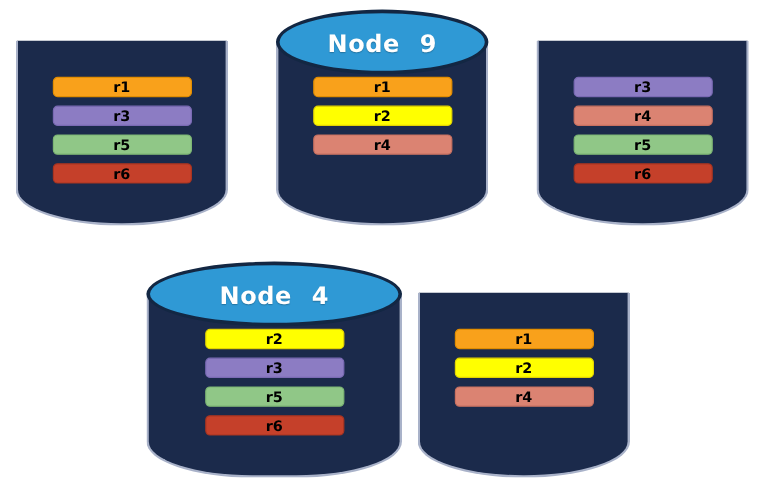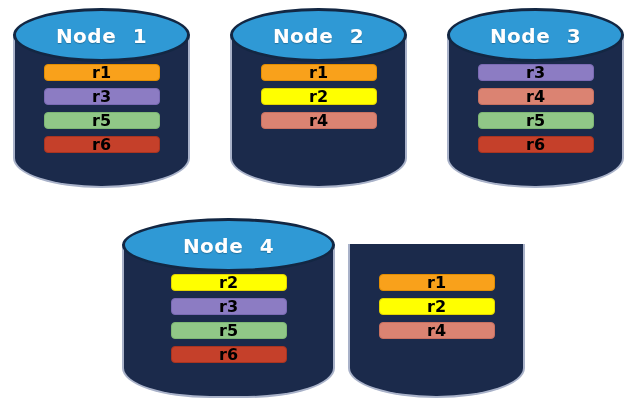--- a/index.html
+++ b/index.html
@@ -69,79 +69,73 @@
     height: 17px;
     margin-bottom: 7px;
     border-radius: 4px;
     border: 1px solid;
     box-sizing: border-box;
     display: flex;
     align-items: center;
     justify-content: center;
   }
   .bar span {
-    font-size: 16px;
+    font-size: 12px;
     font-weight: bold;
     color: #000000;
     line-height: 1;
   }
   .pos-1 { left: 13px;  top: 8px; }
   .pos-2 { left: 230px; top: 8px; }
   .pos-3 { left: 447px; top: 8px; }
   .pos-4 { left: 122px; top: 218px; padding-left: 36px; }
   .pos-5 { left: 348px; top: 218px; }
 </style>
 </head>
 <body>
 
 <div class="canvas">
   <div class="cylinder pos-1">
     <div class="cyl-body"></div>
-    <div class="cyl-top">
-      <span class="node-label">Node 1</span>
-    </div>
     <div class="bars">
         <div class="bar" style="background: rgb(249, 161, 27); border-color: rgb(226, 141, 0);">
           <span>r1</span>
         </div>
         <div class="bar" style="background: rgb(140, 124, 195); border-color: rgb(122, 106, 180);">
           <span>r3</span>
         </div>
         <div class="bar" style="background: rgb(144, 199, 135); border-color: rgb(125, 182, 116);">
           <span>r5</span>
         </div>
         <div class="bar" style="background: rgb(197, 64, 42); border-color: rgb(169, 52, 32);">
           <span>r6</span>
         </div>
       </div>
   </div>
 
   <div class="cylinder pos-2">
     <div class="cyl-body"></div>
     <div class="cyl-top">
-      <span class="node-label">Node 2</span>
+      <span class="node-label">Node 9</span>
     </div>
     <div class="bars">
         <div class="bar" style="background: rgb(249, 161, 27); border-color: rgb(226, 141, 0);">
           <span>r1</span>
         </div>
         <div class="bar" style="background: rgb(255, 255, 0); border-color: rgb(227, 212, 0);">
           <span>r2</span>
         </div>
         <div class="bar" style="background: rgb(219, 131, 114); border-color: rgb(200, 112, 96);">
           <span>r4</span>
         </div>
       </div>
   </div>
 
   <div class="cylinder pos-3">
     <div class="cyl-body"></div>
-    <div class="cyl-top">
-      <span class="node-label">Node 3</span>
-    </div>
     <div class="bars">
         <div class="bar" style="background: rgb(140, 124, 195); border-color: rgb(122, 106, 180);">
           <span>r3</span>
         </div>
         <div class="bar" style="background: rgb(219, 131, 114); border-color: rgb(200, 112, 96);">
           <span>r4</span>
         </div>
         <div class="bar" style="background: rgb(144, 199, 135); border-color: rgb(125, 182, 116);">
           <span>r5</span>
         </div>

